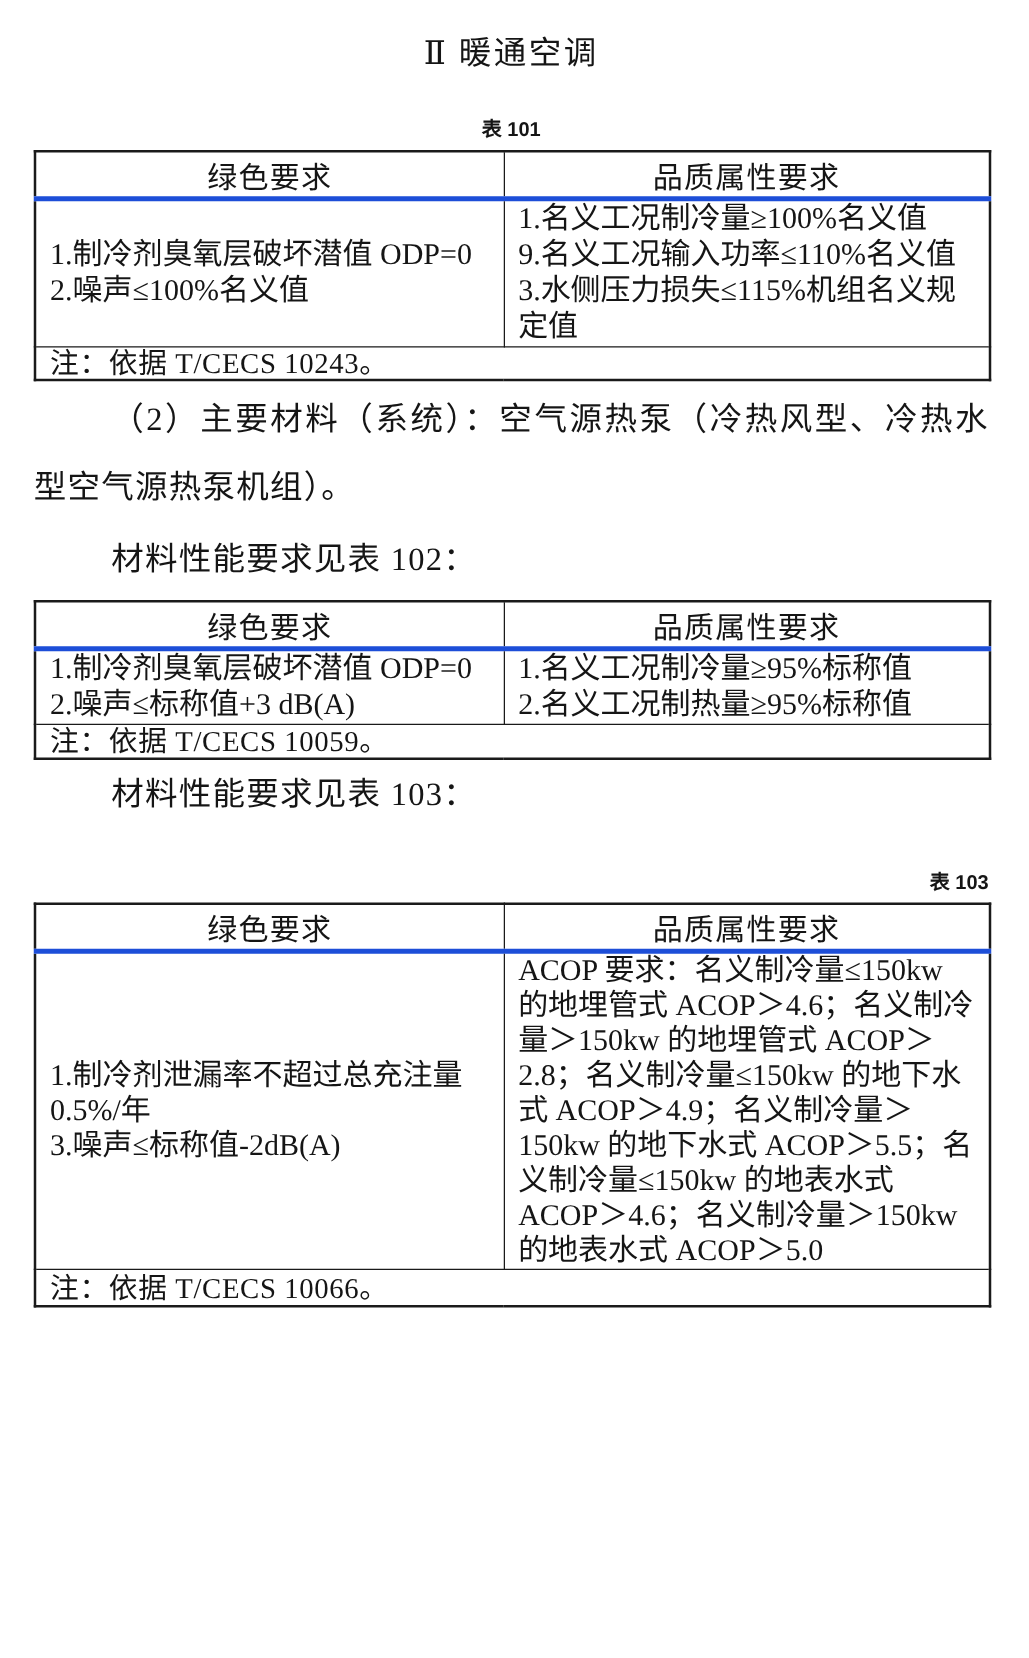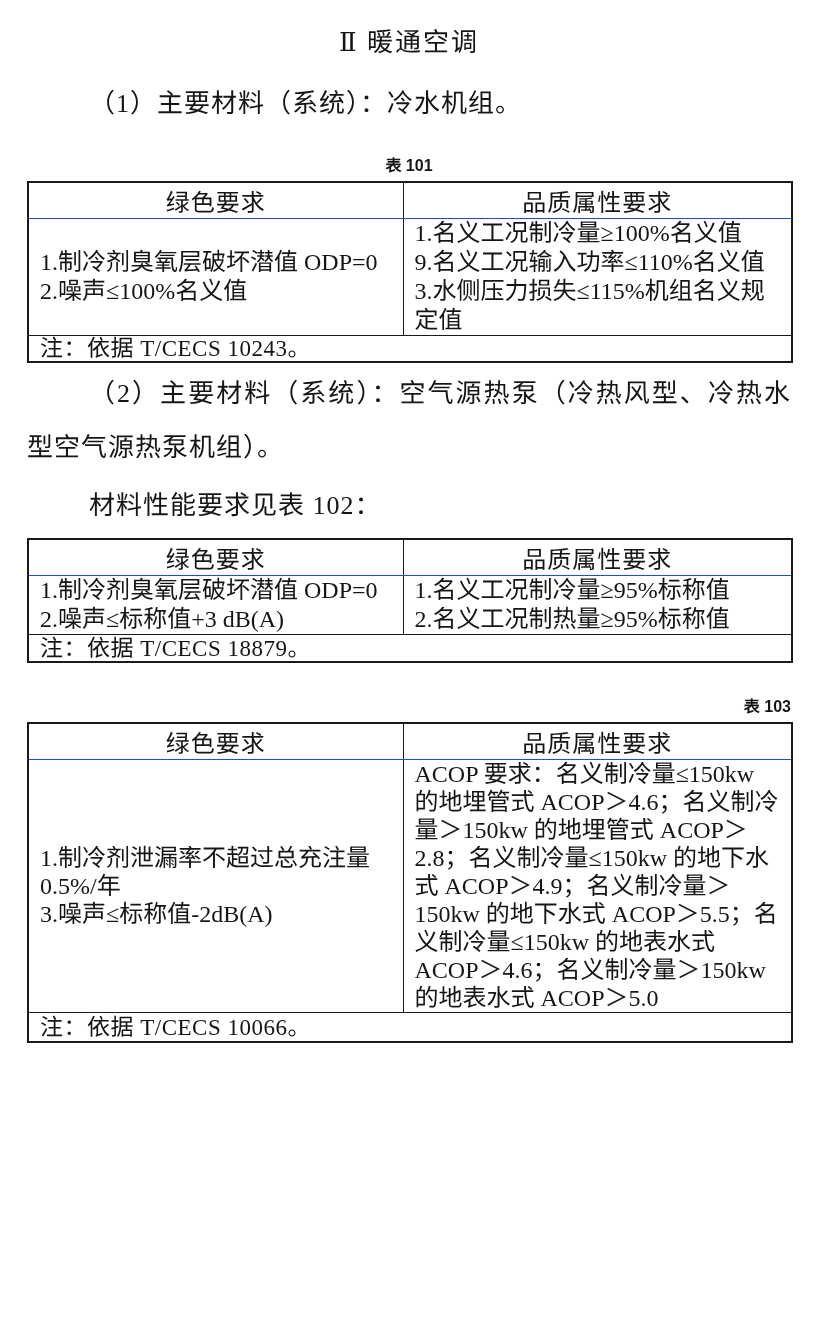--- a/index.html
+++ b/index.html
@@ -71,21 +71,21 @@
   table.spec col.c2 { width: 389px; }
   table.spec td {
     border: 1px solid #1a1a1a;
     vertical-align: middle;
     padding: 0 8px 0 11px;
   }
   table.spec { border: 2px solid #1a1a1a; }
   tr.hdr td {
     text-align: center;
     padding: 0 4px;
-    border-bottom: 1px solid #1d4ed8;
+    border-bottom: 4px solid #1d4ed8;
     letter-spacing: 1px;
   }
   tr.body td { line-height: 29px; }
   tr.body .ln { line-height: 29px; }
   tr.note td {
     font-size: 23px;
     line-height: 25px;
     letter-spacing: 0.5px;
   }
   .t101 tr.hdr td  { height: 33px; }
@@ -103,21 +103,20 @@
   .acop { line-height: 28px; text-align: left; }
 </style>
 </head>
 <body>
 
 <div class="page">
 
   <h1 class="title">Ⅱ 暖通空调</h1>
 
 
-  <p class="para indent mt1">（1）主要材料（系统）：冷水机组。</p>
 
   <div class="tcap cap1">表 101</div>
   <table class="spec t101">
     <colgroup>
         <col class="c1">
         <col class="c2">
       </colgroup>
     <tbody>
         <tr class="hdr">
       <td>绿色要求</td>
@@ -157,25 +156,26 @@
       <td>
         <div class="ln">1.制冷剂臭氧层破坏潜值 ODP=0</div>
         <div class="ln">2.噪声≤标称值+3 dB(A)</div>
       </td>
       <td>
         <div class="ln">1.名义工况制冷量≥95%标称值</div>
         <div class="ln">2.名义工况制热量≥95%标称值</div>
       </td>
     </tr>
     <tr class="note">
-      <td colspan="2">注：依据 T/CECS 18879。</td>
+      <td colspan="2">注：依据 T/CECS 10059。</td>
     </tr>
   </tbody>
     </table>
 
+  <p class="para indent mt4">材料性能要求见表 103：</p>
 
   <div class="tcap cap3">表 103</div>
   <table class="spec t103">
     <colgroup>
         <col class="c1">
         <col class="c2">
       </colgroup>
     <tbody>
         <tr class="hdr">
       <td>绿色要求</td>

